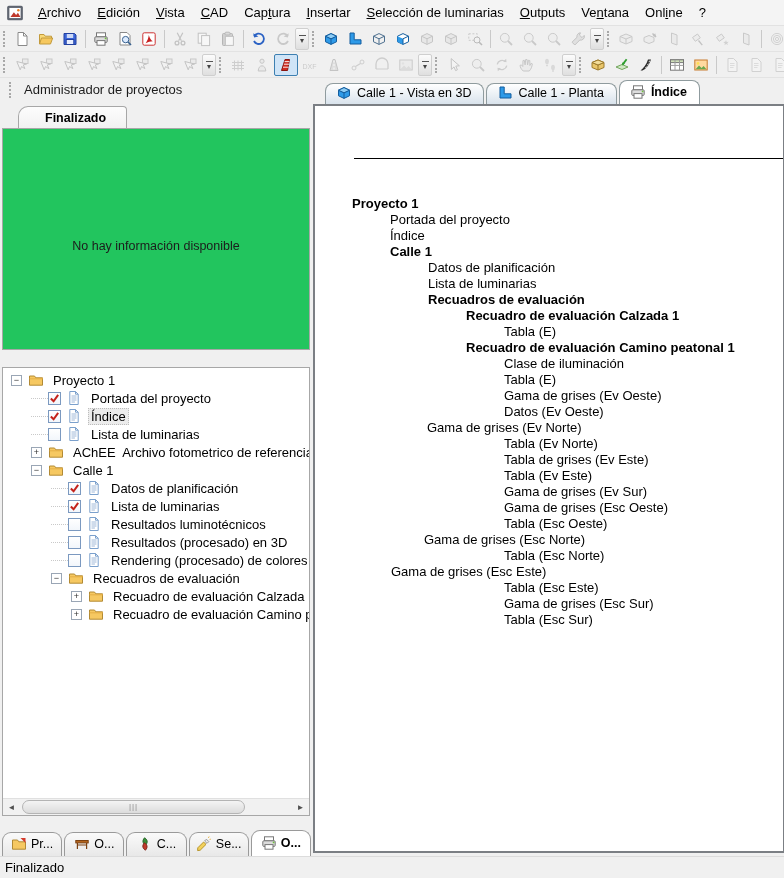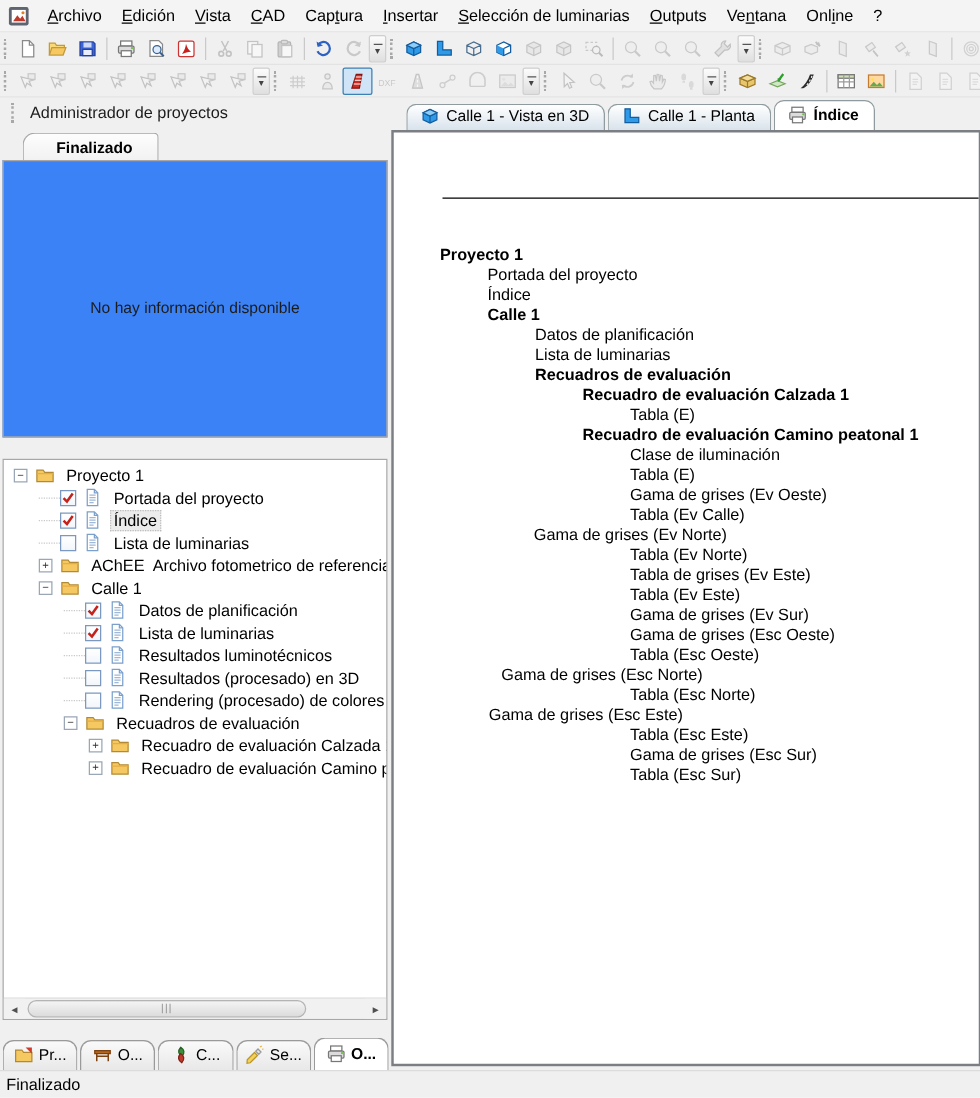--- a/index.html
+++ b/index.html
@@ -35,21 +35,21 @@
   .left-col { width: 313px; flex: 0 0 313px; display: flex; flex-direction: column; padding: 0 0 0 0; }
   .right-col { flex: 1 1 auto; display: flex; flex-direction: column; min-width: 0; }
 
   
   .pm-header { height: 24px; display: flex; align-items: center; padding-left: 6px; color: #1c1c1c; }
   .pm-header .grip { margin-right: 12px; }
 
   
   .wtab-row { height: 26px; display: flex; align-items: flex-end; padding-left: 18px; }
   .wtab { font-weight: bold; font-size: 12.5px; padding: 4px 20px 4px 26px; background: linear-gradient(#fdfdfd,#f1f1f1); border: 1px solid #a7a7a7; border-bottom: none; border-radius: 10px 4px 0 0; position: relative; top: 1px; }
-  .warning-box { margin: 0 3px 0 2px; height: 224px; border: 1px solid #a7a7a7; background: #3b82f6; position: relative; }
+  .warning-box { margin: 0 3px 0 2px; height: 224px; border: 1px solid #a7a7a7; background: #22c55e; position: relative; }
   .warning-msg { position: absolute; top: 110px; width: 100%; text-align: center; font-size: 12.5px; color: #1c1c1c; }
 
   
   .tree-gap { height: 18px; }
   .tree-box { margin: 0 3px 0 2px; height: 453px; border: 1px solid #a7a7a7; background: #fff; position: relative; overflow: hidden; }
   .tree { padding-top: 3px; }
   .trow { height: 18px; display: flex; align-items: center; white-space: nowrap; }
   .tind { flex: 0 0 auto; }
   .texp { flex: 0 0 auto; width: 11px; height: 11px; border: 1px solid #9aa6b5; background: #fff; font-size: 9px; line-height: 9px; text-align: center; color: #333; margin-right: 6px; }
   .texp-spacer { flex: 0 0 auto; width: 17px; border-bottom: 1px dotted #c9c9c9; height: 1px; margin-right: 0px; }
@@ -931,29 +931,29 @@
               <div class="dline b" style="padding-left: 75px;">Calle 1</div>
               <div class="dline" style="padding-left: 113px;">Datos de planificación</div>
               <div class="dline" style="padding-left: 113px;">Lista de luminarias</div>
               <div class="dline b" style="padding-left: 113px;">Recuadros de evaluación</div>
               <div class="dline b" style="padding-left: 151px;">Recuadro de evaluación Calzada 1</div>
               <div class="dline" style="padding-left: 189px;">Tabla (E)</div>
               <div class="dline b" style="padding-left: 151px;">Recuadro de evaluación Camino peatonal 1</div>
               <div class="dline" style="padding-left: 189px;">Clase de iluminación</div>
               <div class="dline" style="padding-left: 189px;">Tabla (E)</div>
               <div class="dline" style="padding-left: 189px;">Gama de grises (Ev Oeste)</div>
-              <div class="dline" style="padding-left: 189px;">Tabla (Ev Calle)</div>
+              <div class="dline" style="padding-left: 189px;">Datos (Ev Oeste)</div>
               <div class="dline" style="padding-left: 112px;">Gama de grises (Ev Norte)</div>
               <div class="dline" style="padding-left: 189px;">Tabla (Ev Norte)</div>
               <div class="dline" style="padding-left: 189px;">Tabla de grises (Ev Este)</div>
               <div class="dline" style="padding-left: 189px;">Tabla (Ev Este)</div>
               <div class="dline" style="padding-left: 189px;">Gama de grises (Ev Sur)</div>
               <div class="dline" style="padding-left: 189px;">Gama de grises (Esc Oeste)</div>
               <div class="dline" style="padding-left: 189px;">Tabla (Esc Oeste)</div>
-              <div class="dline" style="padding-left: 86px;">Gama de grises (Esc Norte)</div>
+              <div class="dline" style="padding-left: 109px;">Gama de grises (Esc Norte)</div>
               <div class="dline" style="padding-left: 189px;">Tabla (Esc Norte)</div>
               <div class="dline" style="padding-left: 76px;">Gama de grises (Esc Este)</div>
               <div class="dline" style="padding-left: 189px;">Tabla (Esc Este)</div>
               <div class="dline" style="padding-left: 189px;">Gama de grises (Esc Sur)</div>
               <div class="dline" style="padding-left: 189px;">Tabla (Esc Sur)</div>
             </div>
         </div>
       </div>
     </div>
 

